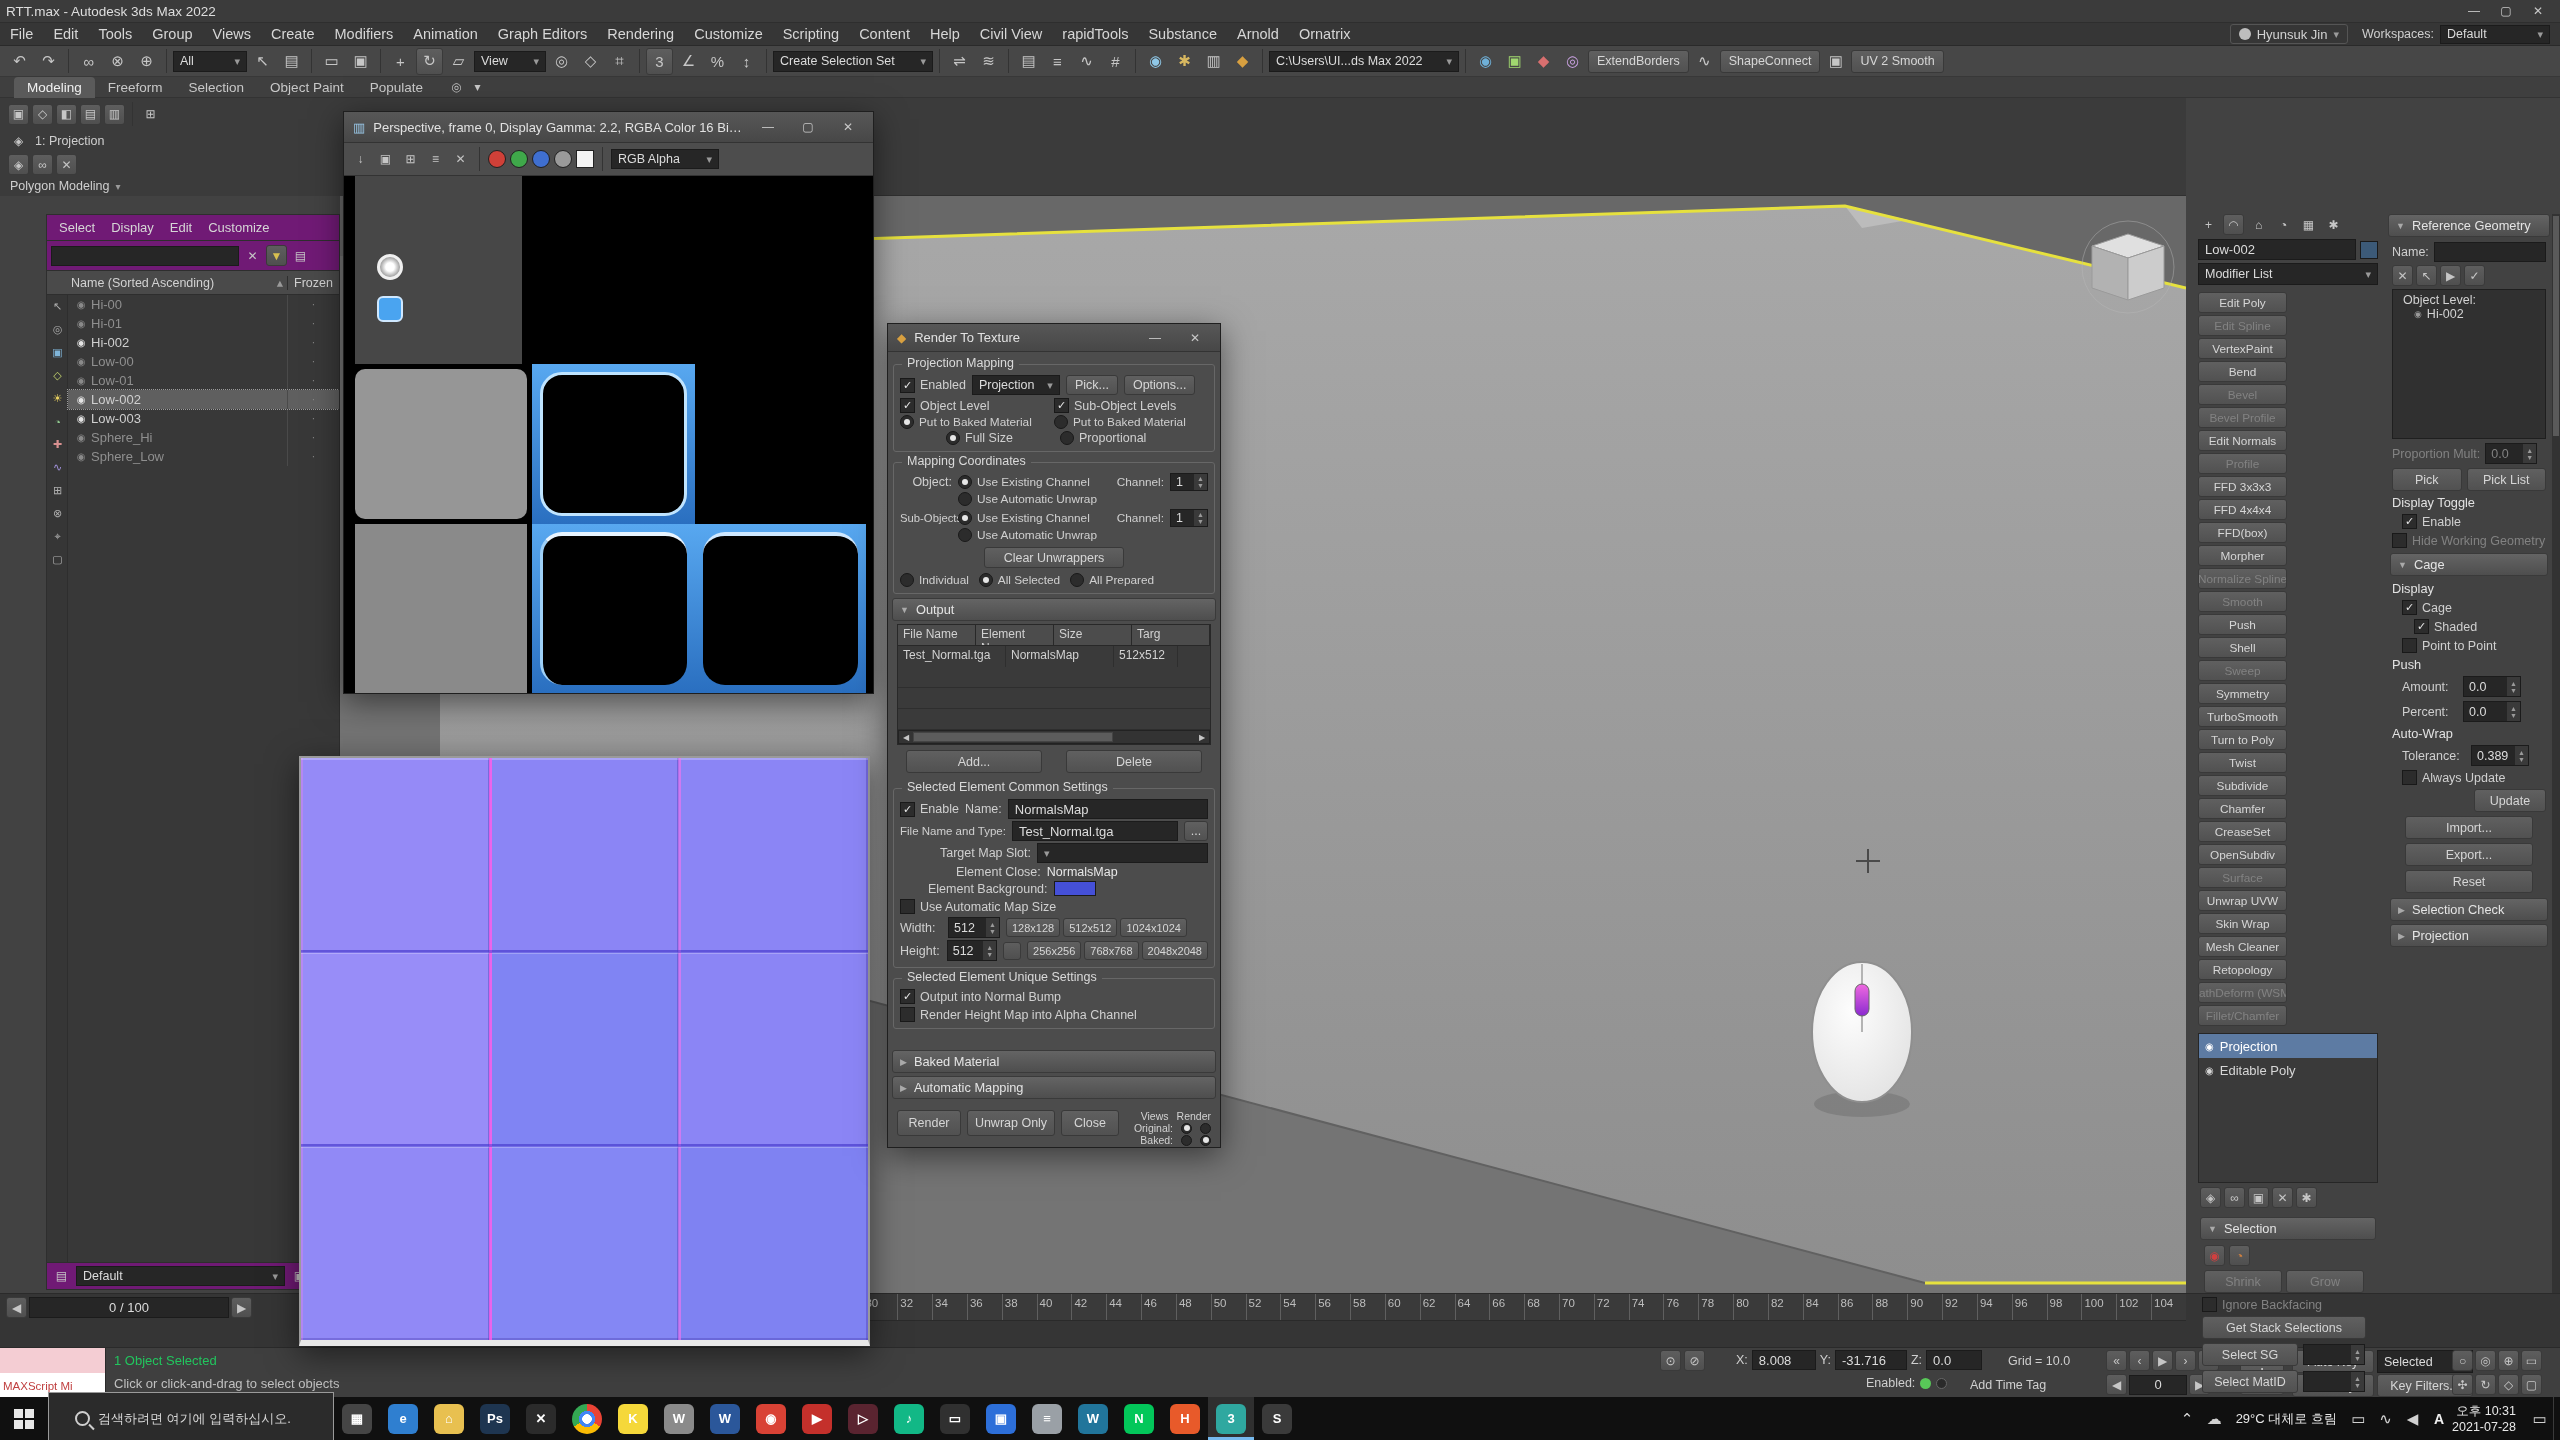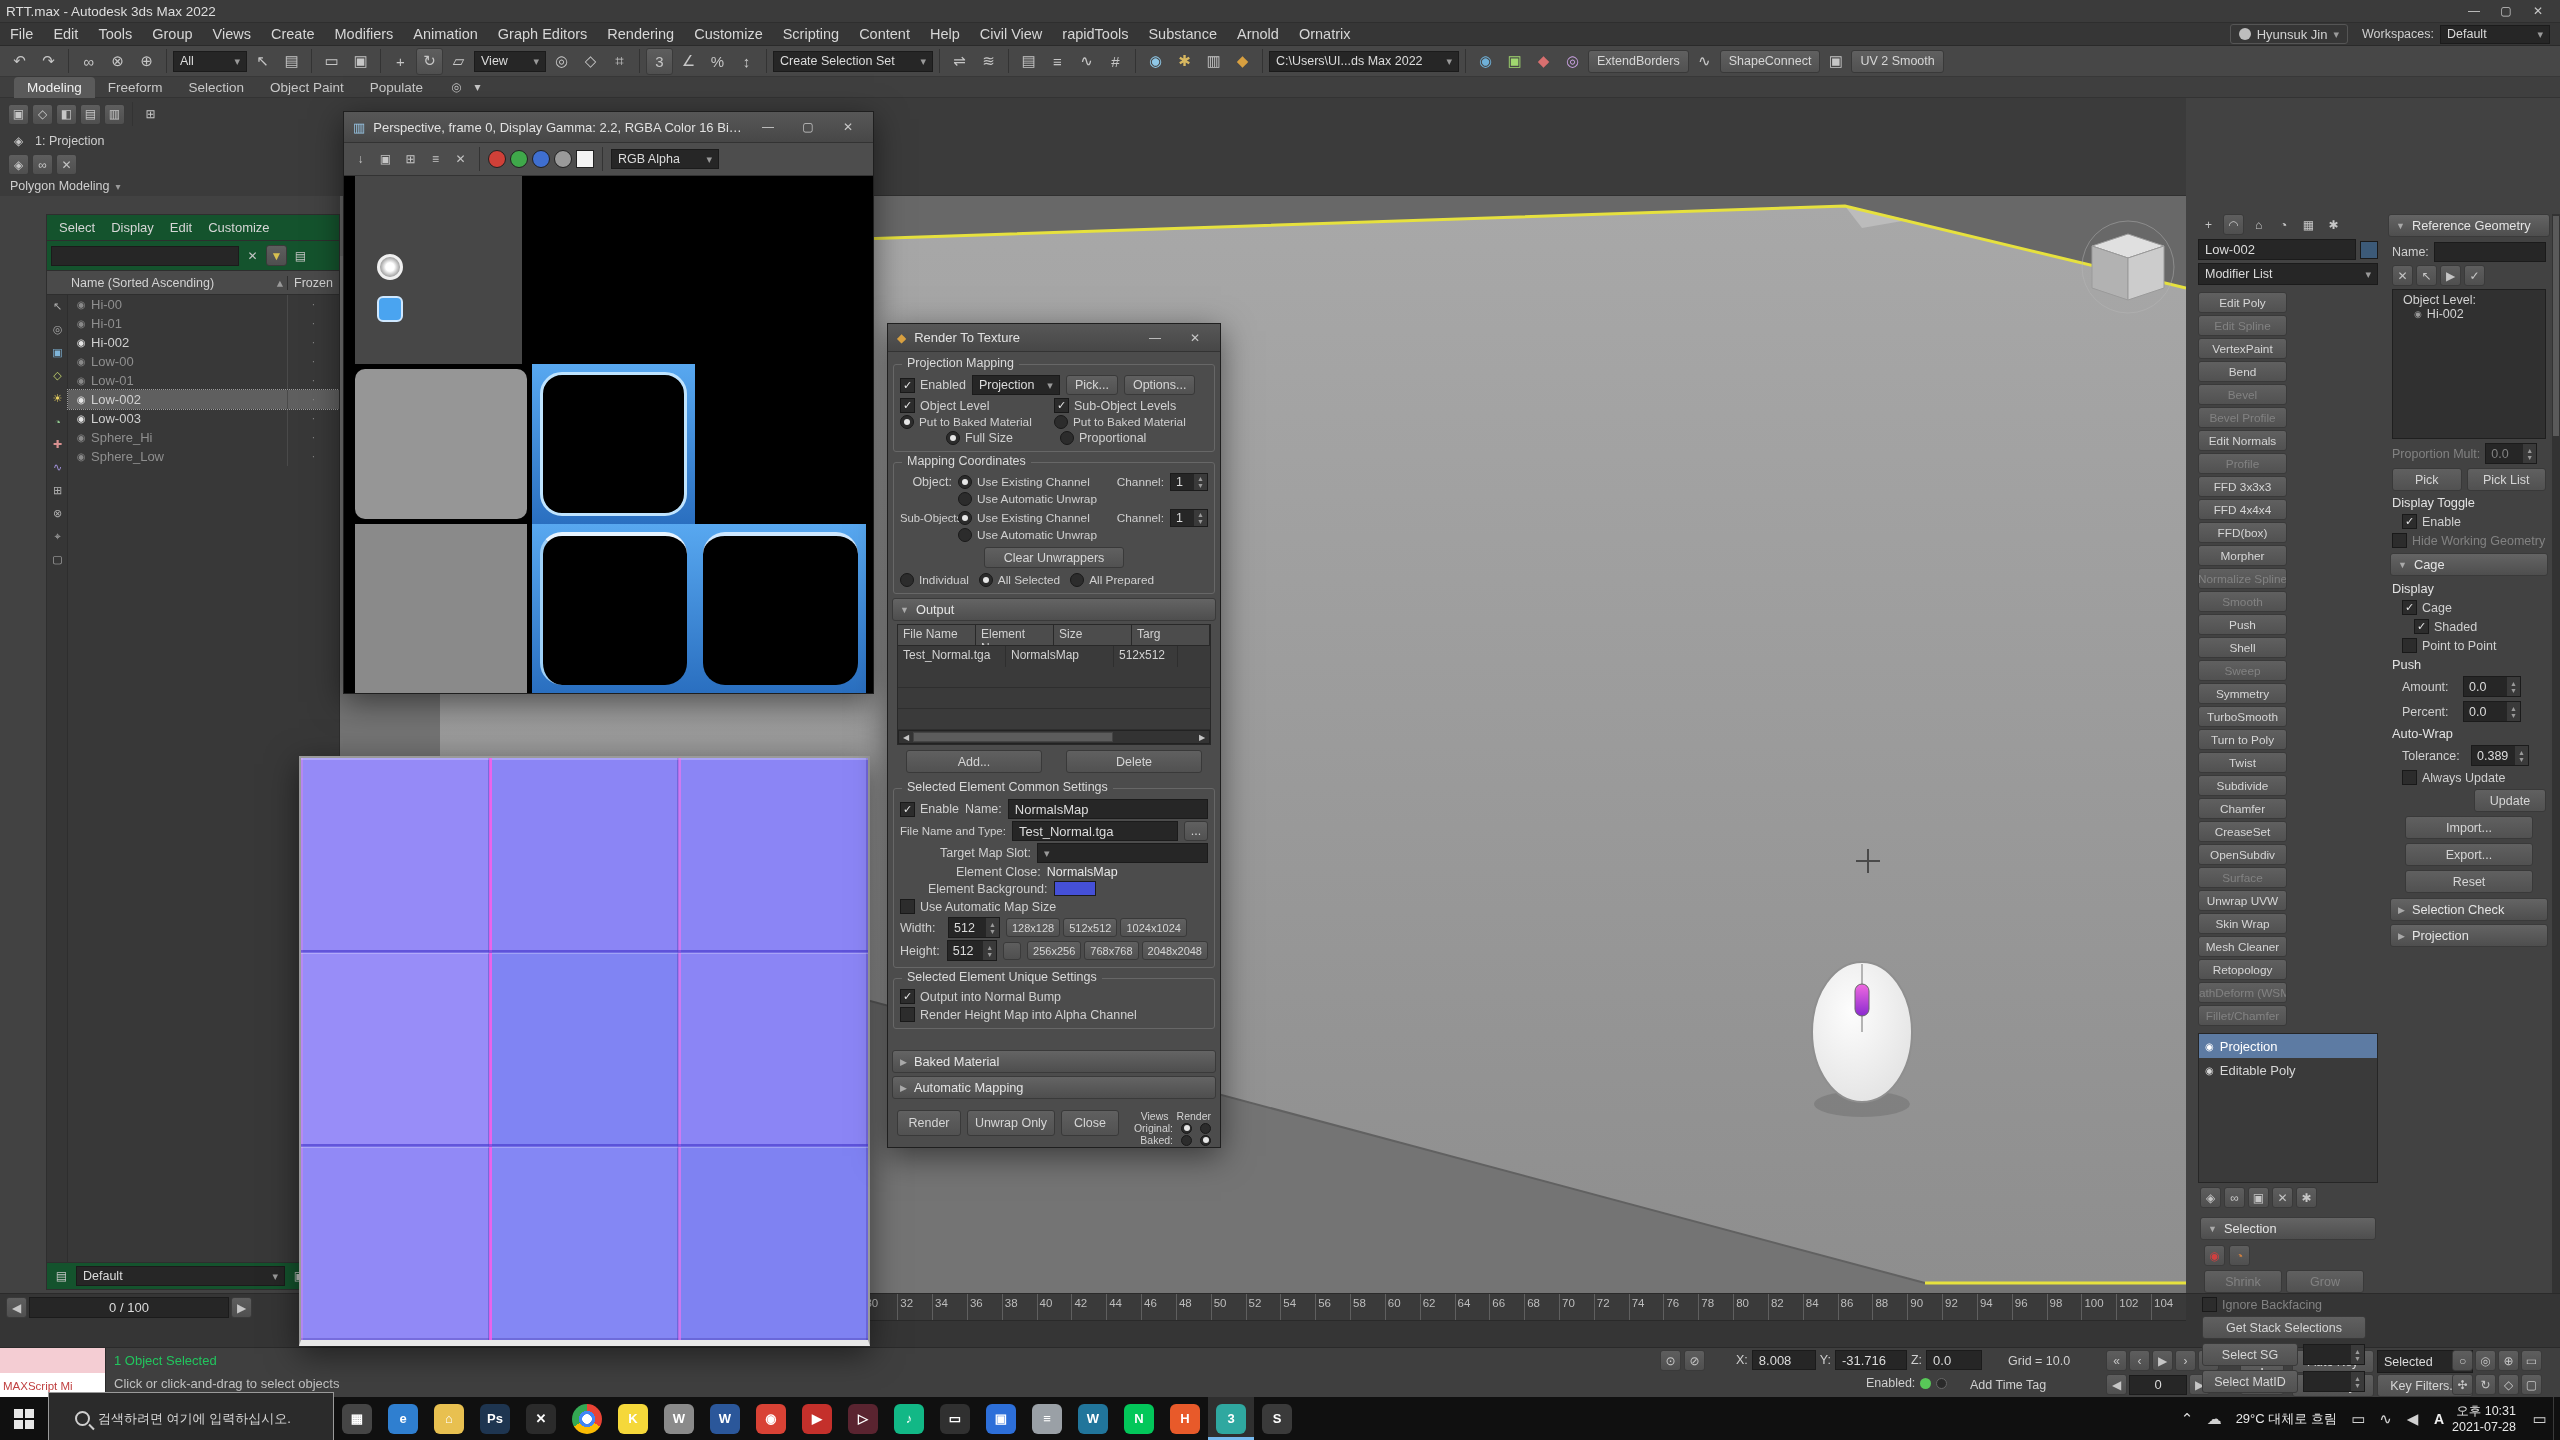--- a/index.html
+++ b/index.html
@@ -250,21 +250,21 @@
       <line x1="1528" y1="653" x2="1528" y2="677"></line>
   </g>
   <g>
     <circle cx="1788" cy="71" r="46" fill="none" stroke="#b8b8b8" opacity="0.45"></circle>
     <polygon points="1788,38 1824,50 1788,62 1752,50" fill="#e0e0e0" stroke="#9a9a9a"></polygon>
     <polygon points="1752,50 1788,62 1788,104 1752,92" fill="#b2b2b2" stroke="#9a9a9a"></polygon>
     <polygon points="1788,62 1824,50 1824,92 1788,104" fill="#cccccc" stroke="#9a9a9a"></polygon>
   </g>
 </svg>
 
-<div class="a" style="left:46px;top:214px;width:294px;height:1076px;background:#14532d;border:1px solid #2e2e2e;display:flex;flex-direction:column">
+<div class="a" style="left:46px;top:214px;width:294px;height:1076px;background:#701a75;border:1px solid #2e2e2e;display:flex;flex-direction:column">
   <div class="r" style="height:26px;padding:0 4px;border-bottom:1px solid #2e2e2e">
       <span class="menu-item" style="font-size:13px;padding:0 8px">Select</span>
       <span class="menu-item" style="font-size:13px;padding:0 8px">Display</span>
       <span class="menu-item" style="font-size:13px;padding:0 8px">Edit</span>
       <span class="menu-item" style="font-size:13px;padding:0 8px">Customize</span>
     </div>
   <div class="r" style="height:30px;padding:0 4px;gap:3px;border-bottom:1px solid #2e2e2e">
     <div class="fld" style="flex:1;height:20px"></div>
     <span class="ib sm">✕</span>
     <span class="ib sm boxed" style="color:#d8c050">▼</span>

